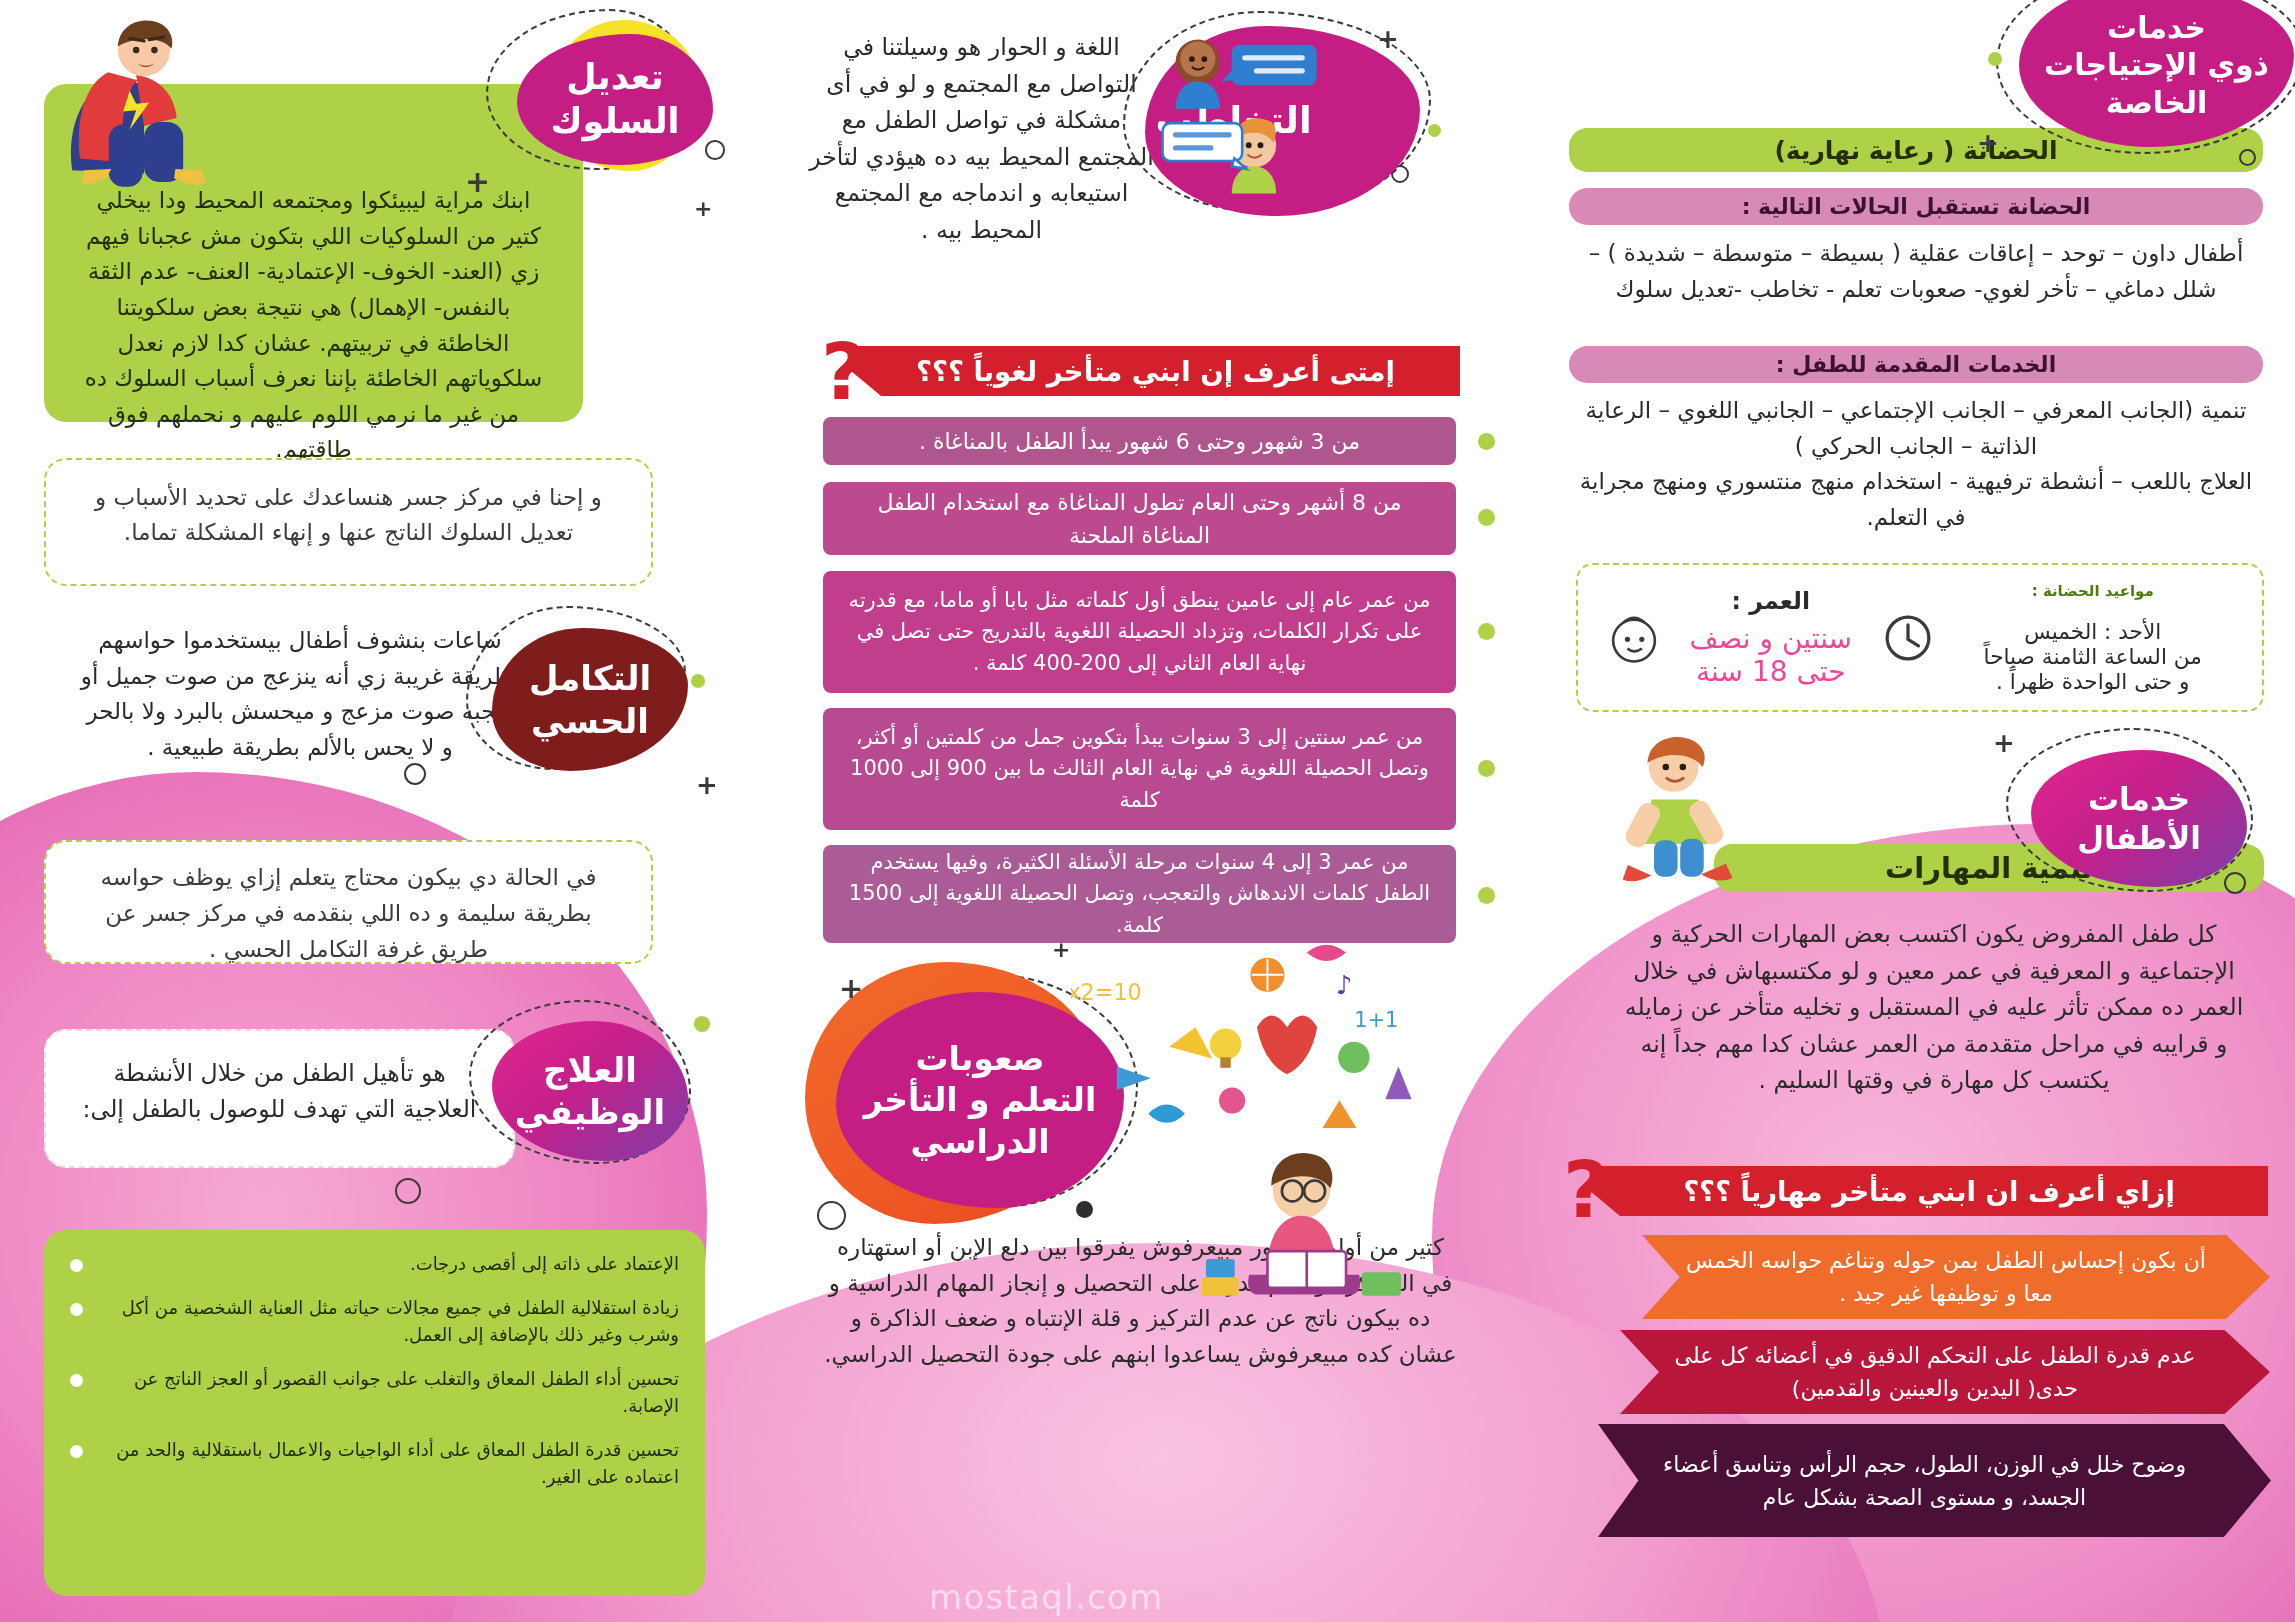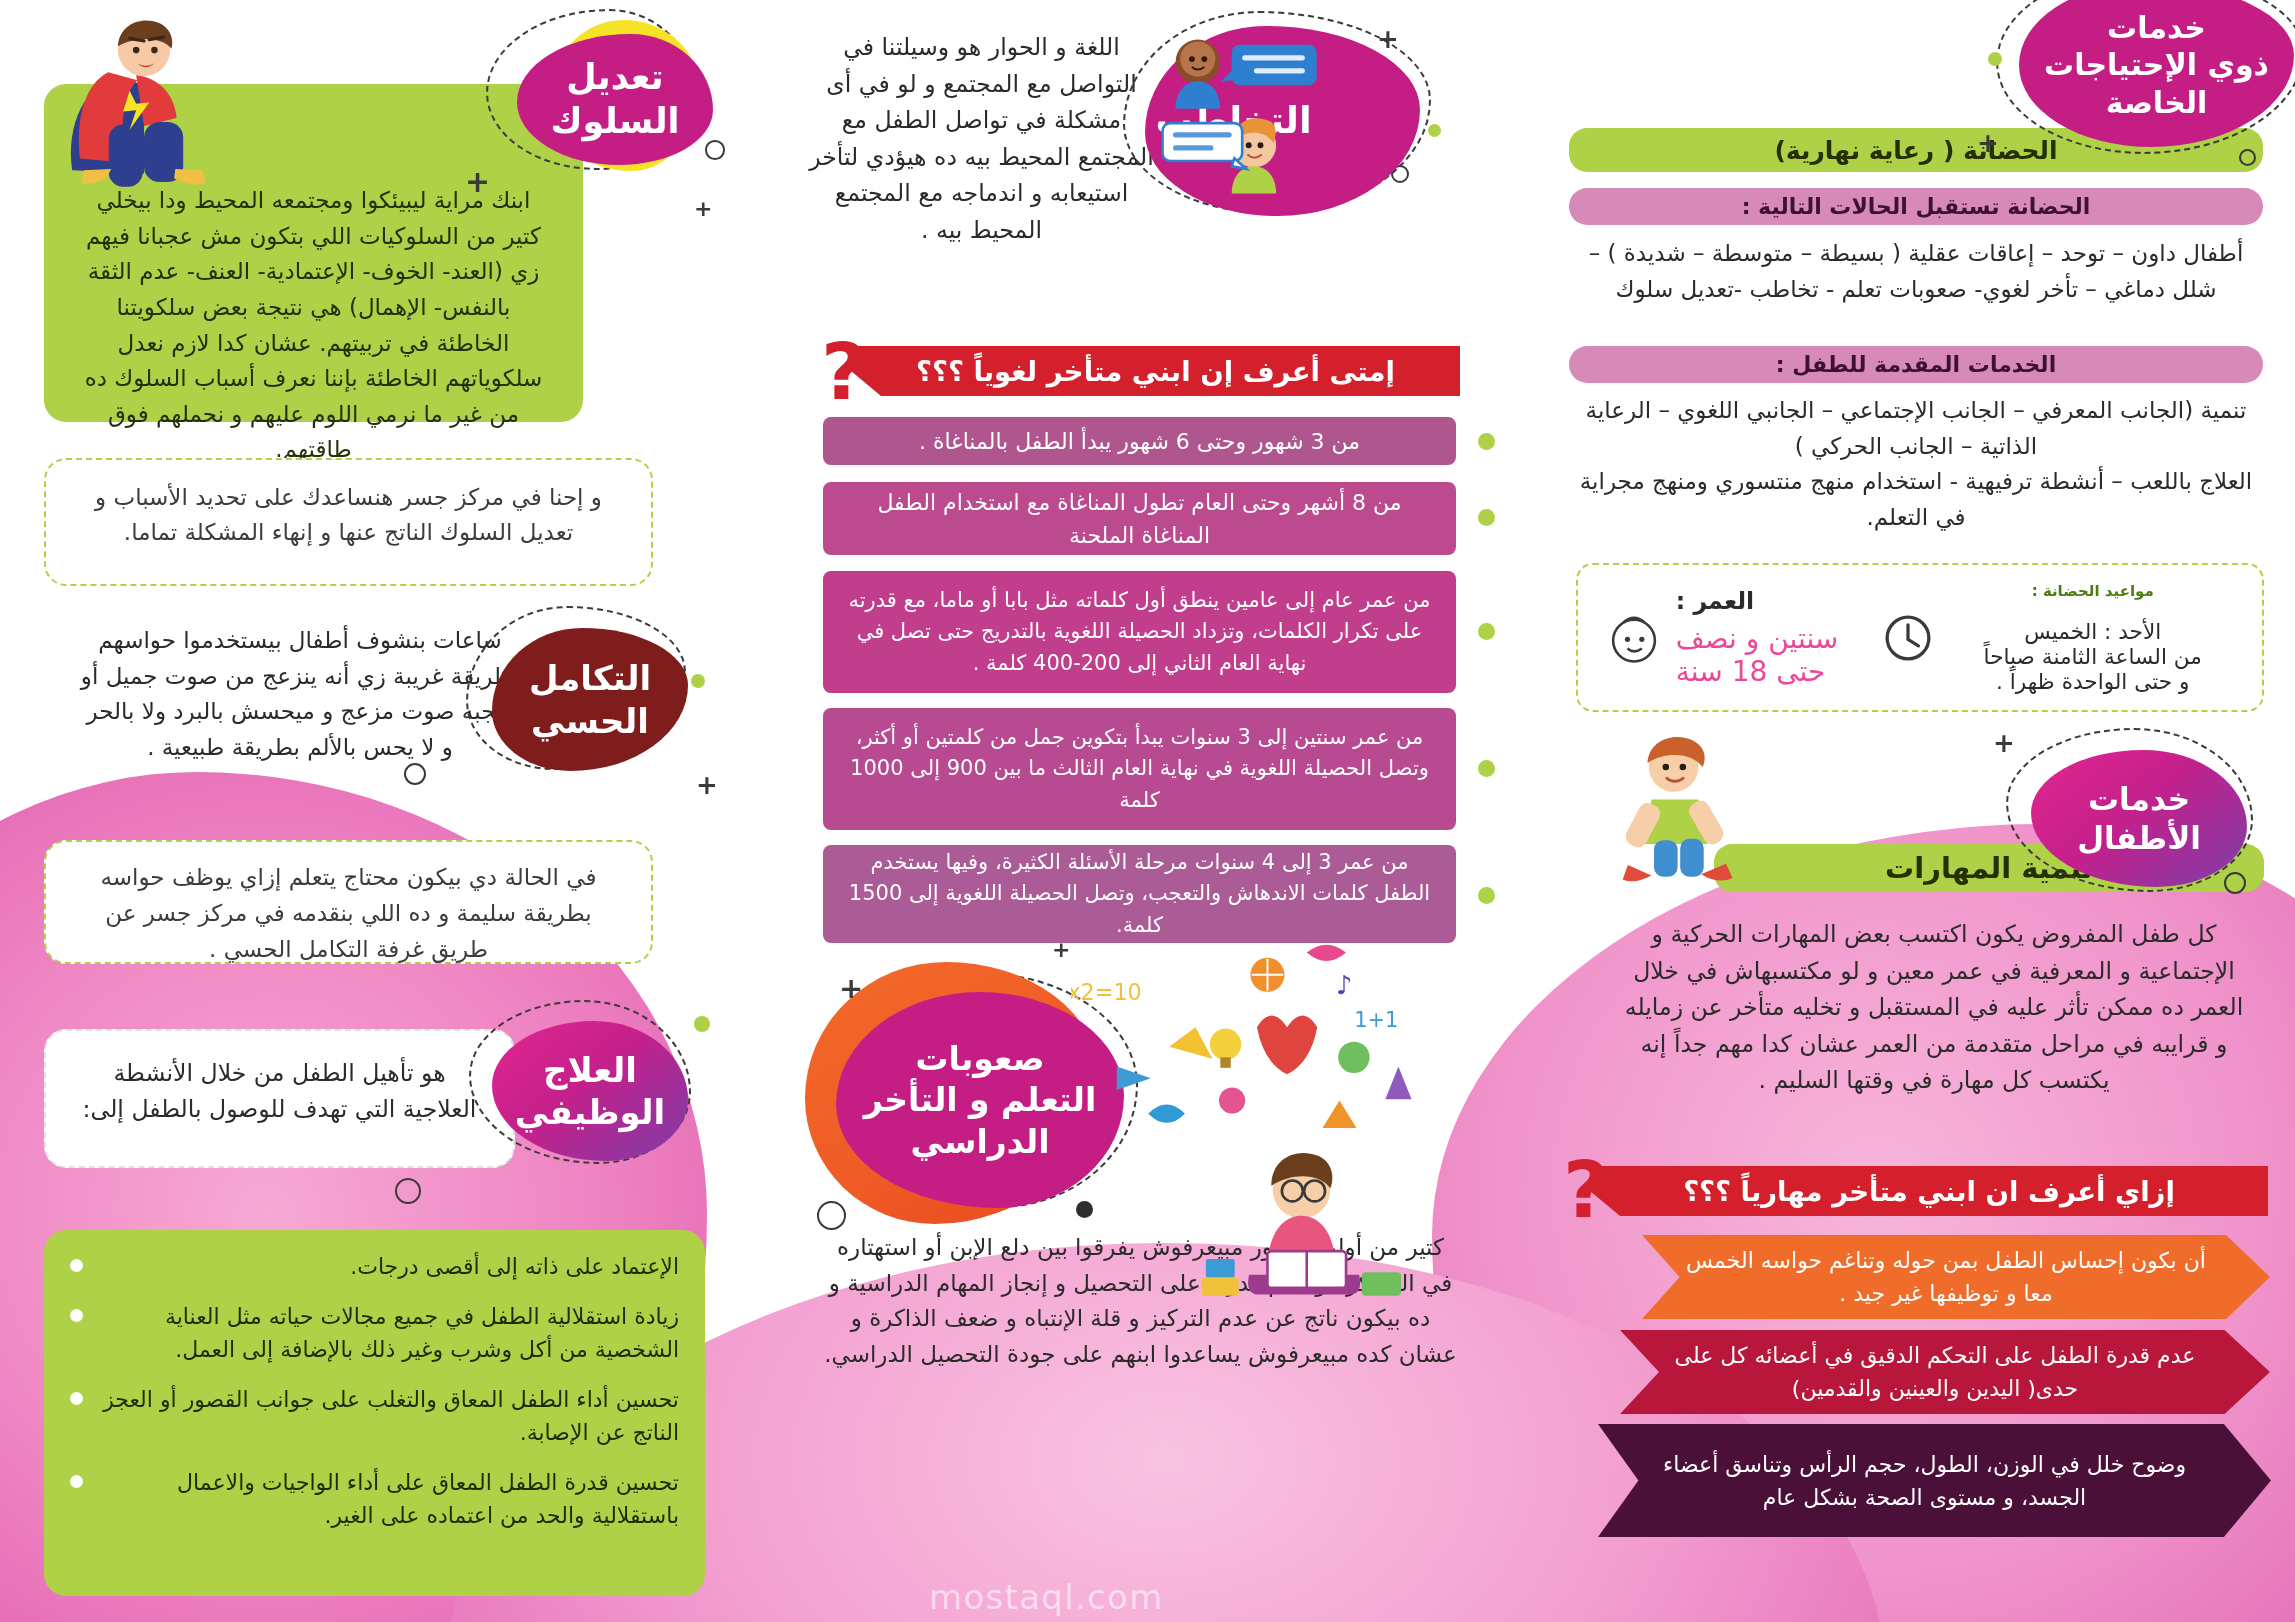--- a/index.html
+++ b/index.html
@@ -291,21 +291,21 @@
 الوظيفي</span>
   </div>
   <div class="dashed-ring" style="left:469px; top:1000px; width:222px; height:164px; border-radius:52% 48% 42% 58% / 46% 56% 44% 54%;"></div>
   <div class="o-ring" style="left:395px; top:1178px; width:26px; height:26px;"></div>
   <div class="dot-green" style="left:694px; top:1016px; width:15.7px; height:15.7px;"></div>
 
   <div class="card dashed-card-pink" style="left:44px; top:1029px; width:471px; height:139px; padding:23.6px 29px; background:#ffffff;">
     <div class="txt" style="font-size:23.6px; color:#2b2b2b;">هو تأهيل الطفل من خلال الأنشطة العلاجية التي تهدف للوصول بالطفل إلى:</div>
   </div>
 
-  <div class="green-list" style="left:44px; top:1230px; width:661px; height:366px; font-size:22px;">
+  <div class="green-list" style="left:44px; top:1230px; width:661px; height:366px; font-size:18px;">
     <ul>
       <li>
         <span class="li-dot"></span>
         <span class="li-txt">الإعتماد على ذاته إلى أقصى درجات.</span>
       </li>
       <li>
         <span class="li-dot"></span>
         <span class="li-txt">زيادة استقلالية الطفل في جميع مجالات حياته مثل العناية الشخصية من أكل وشرب وغير ذلك بالإضافة إلى العمل.</span>
       </li>
       <li>
@@ -472,21 +472,21 @@
   <div class="card dashed-card" style="left:1576px; top:563px; width:688px; height:149px; border-radius:17px;">
     <div style="display:flex; flex-direction:row-reverse; align-items:center; height:100%; padding:0 26px; gap:11.8px;">
 
       <svg width="60" height="60" viewBox="0 0 92 92" style="flex:0 0 60px;">
         <circle cx="46" cy="50" r="32" fill="none" stroke="#3a3a3a" stroke-width="4"></circle>
         <path d="M30 22 q16 -14 32 0" stroke="#3a3a3a" stroke-width="4" fill="none"></path>
         <circle cx="36" cy="48" r="4" fill="#3a3a3a"></circle>
         <circle cx="58" cy="48" r="4" fill="#3a3a3a"></circle>
         <path d="M36 62 q10 9 22 0" stroke="#3a3a3a" stroke-width="4" fill="none"></path>
       </svg>
-      <div style="flex:0 0 190px; text-align:left;">
+      <div style="flex:0 0 190px; text-align:center;">
         <div style="font-size:23.6px; font-weight:bold; color:#2b2b2b; margin-bottom:6.5px;">العمر :</div>
         <div style="font-size:28px; color:#ec4899; white-space:pre-line;">سنتين و نصف
 حتى 18 سنة</div>
       </div>
 
       <svg width="60" height="60" viewBox="0 0 92 92" style="flex:0 0 60px;">
         <circle cx="46" cy="46" r="32" fill="none" stroke="#3a3a3a" stroke-width="5"></circle>
         <path d="M46 26 v22 l16 10" stroke="#3a3a3a" stroke-width="5" fill="none" stroke-linecap="round"></path>
       </svg>
       <div style="flex:1; text-align:center;">

